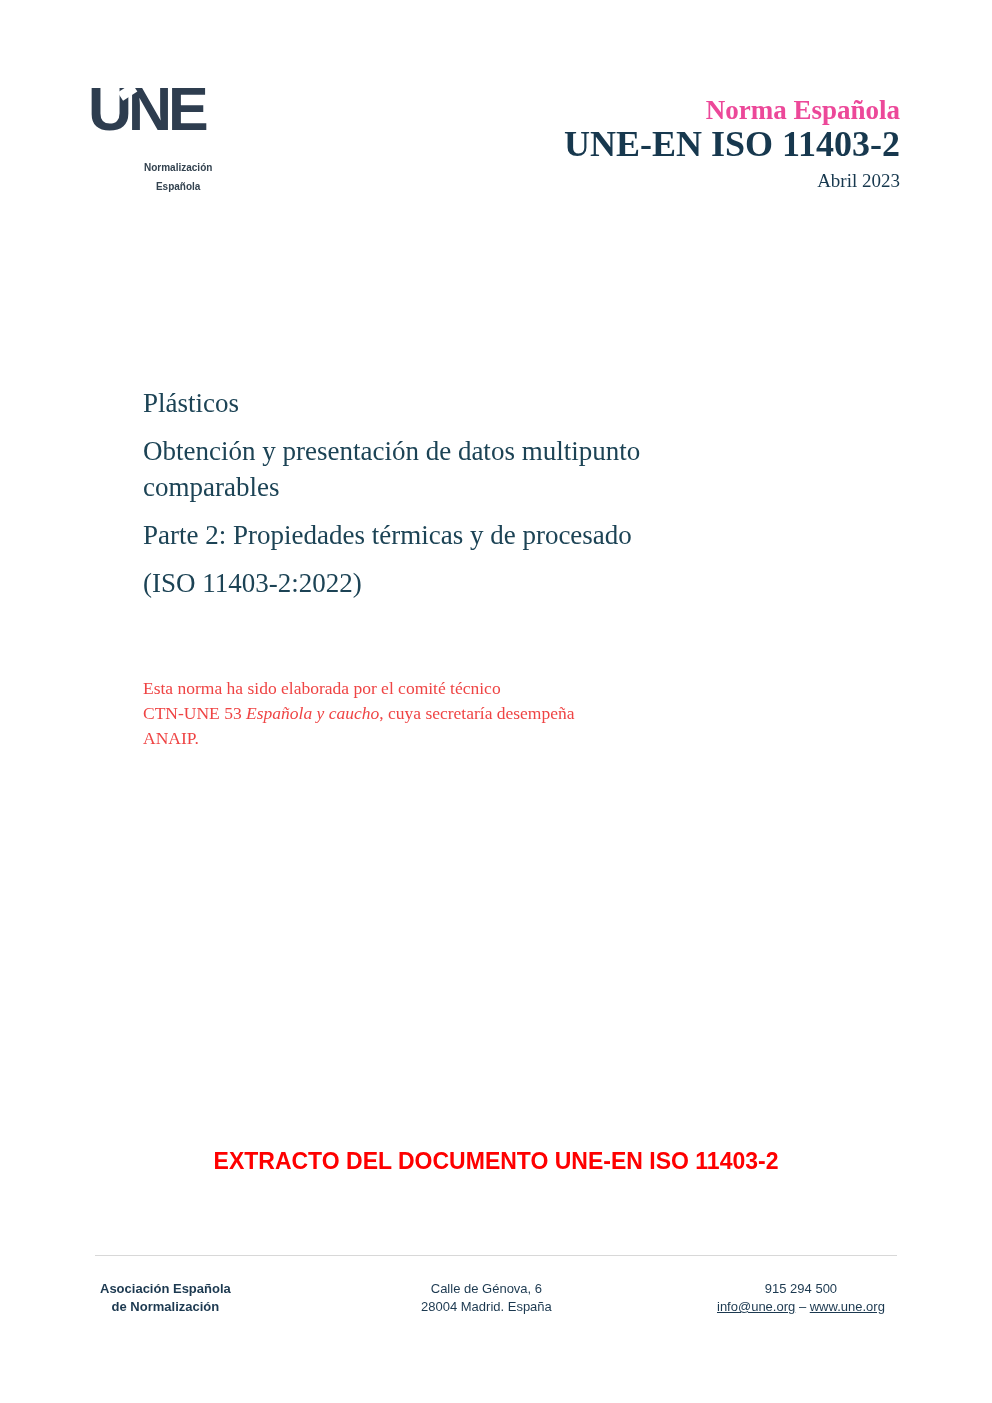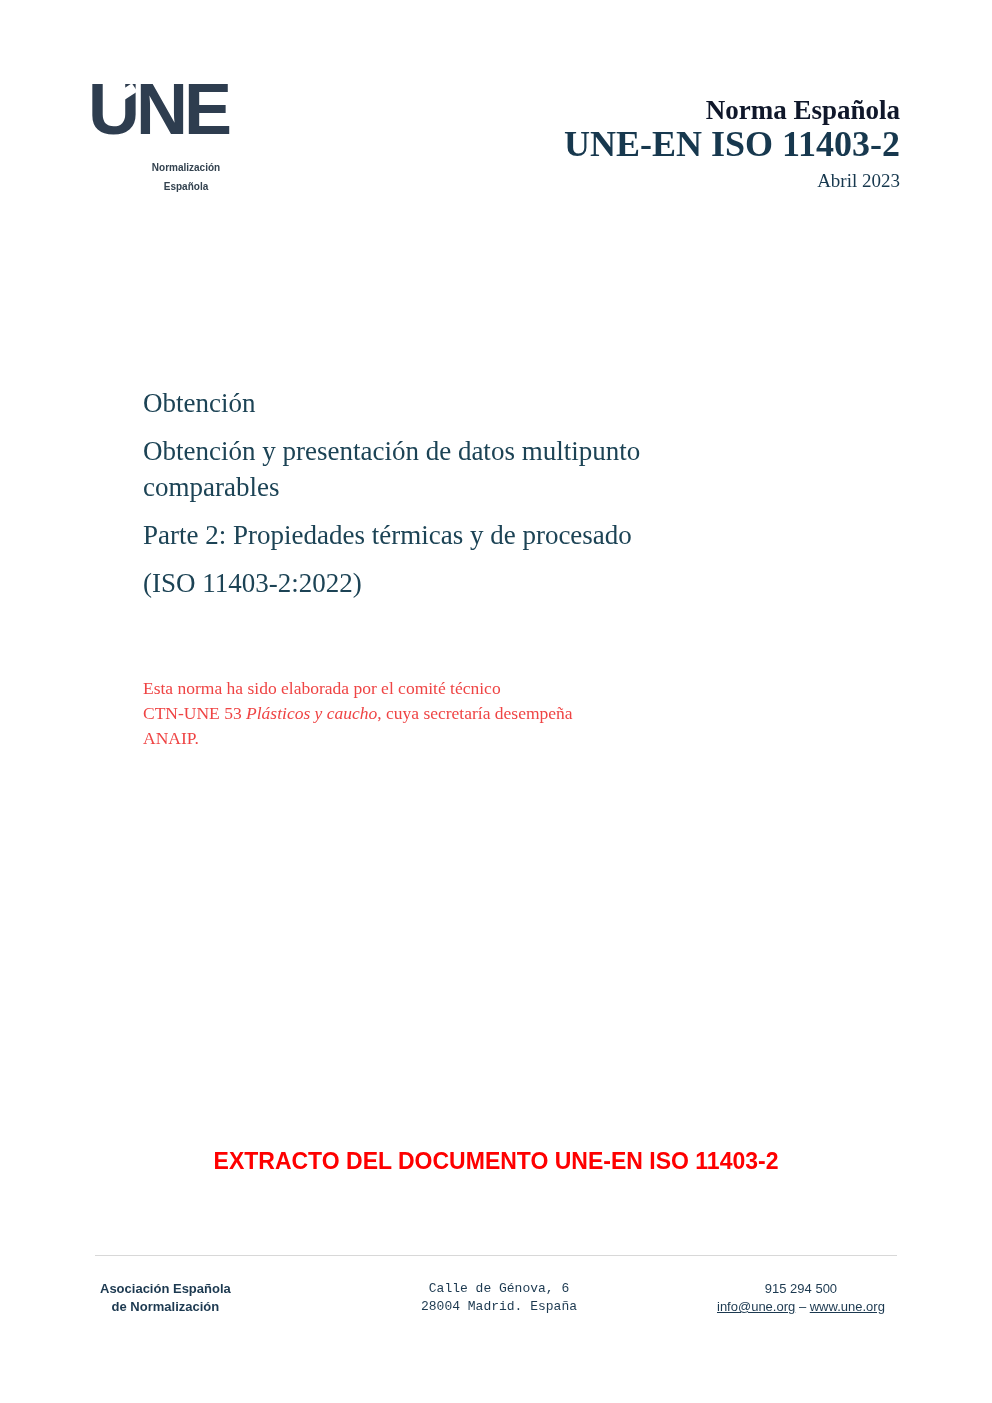--- a/index.html
+++ b/index.html
@@ -11,21 +11,21 @@
     background: #ffffff;
     overflow: hidden;
     font-family: "Liberation Serif", serif;
   }
 
   
   .une-logo { position: absolute; left: 88px; top: 74px; color: #2e3d4f; }
   .une-acronym {
     font-family: "Liberation Sans", sans-serif;
     font-weight: 800;
-    font-size: 72px;
+    font-size: 61px;
     line-height: 70px;
     letter-spacing: -4px;
     position: relative;
     display: inline-block;
   }
   .une-notch {
     position: absolute;
     left: 31px; top: 13px;
     width: 17px; height: 10px;
     background: #ffffff;
@@ -38,21 +38,21 @@
     line-height: 19px;
     margin-left: 56px;
     margin-top: 14px;
     color: #33424f;
     text-align: center;
   }
 
   
   .header-block { position: absolute; right: 92px; top: 94px; text-align: right; }
   .header-kicker {
-    font-size: 27px; font-weight: 700; color: #0f172a; line-height: 32px;
+    font-size: 27px; font-weight: 700; color: #ec4899; line-height: 32px;
   }
   .header-code {
     font-size: 36px; font-weight: 700; color: #17384e; line-height: 36px;
   }
   .header-date {
     font-size: 19px; color: #17384e; line-height: 22px; margin-top: 8px;
   }
 
   
   .title-block { position: absolute; left: 143px; top: 385px; width: 640px; color: #1c4355; }
@@ -95,21 +95,21 @@
   .footer-rule {
     position: absolute; left: 95px; top: 1255px; width: 802px; height: 1px;
     background: #d8d8d8;
   }
   .footer-col {
     position: absolute; top: 1280px;
     font-family: "Liberation Sans", sans-serif;
     font-size: 13px; line-height: 18px; color: #1c3950; text-align: center;
   }
   .footer-org   { left: 100px; font-weight: 700; }
-  .footer-addr  { left: 421px; font-family: Liberation Mono, monospace; }
+  .footer-addr  { left: 421px; }
   .footer-cont  { left: 717px; }
   .footer-link { color: #1c3950; text-decoration: underline; cursor: pointer; }
 </style>
 </head>
 <body>
 
 <div class="page">
 
   <div class="une-logo">
     <span class="une-acronym">
@@ -122,29 +122,29 @@
     </div>
   </div>
 
   <div class="header-block">
     <div class="header-kicker">Norma Española</div>
     <div class="header-code">UNE-EN ISO 11403-2</div>
     <div class="header-date">Abril 2023</div>
   </div>
 
   <div class="title-block">
-    <p>Obtención</p>
+    <p>Plásticos</p>
     <p class="title-line2">Obtención y presentación de datos multipunto comparables</p>
     <p>Parte 2: Propiedades térmicas y de procesado</p>
     <p>(ISO 11403-2:2022)</p>
   </div>
 
   <div class="committee-note">
     <div>Esta norma ha sido elaborada por el comité técnico</div>
-    <div><span>CTN-UNE 53 </span><span class="italic">Plásticos y caucho</span><span>, cuya secretaría desempeña</span></div>
+    <div><span>CTN-UNE 53 </span><span class="italic">Española y caucho</span><span>, cuya secretaría desempeña</span></div>
     <div>ANAIP.</div>
   </div>
 
 
   <div class="extract-notice">EXTRACTO DEL DOCUMENTO UNE-EN ISO 11403-2</div>
 
   <div class="footer-rule"></div>
 
   <div class="footer-col footer-org">
     <div>Asociación Española</div>

